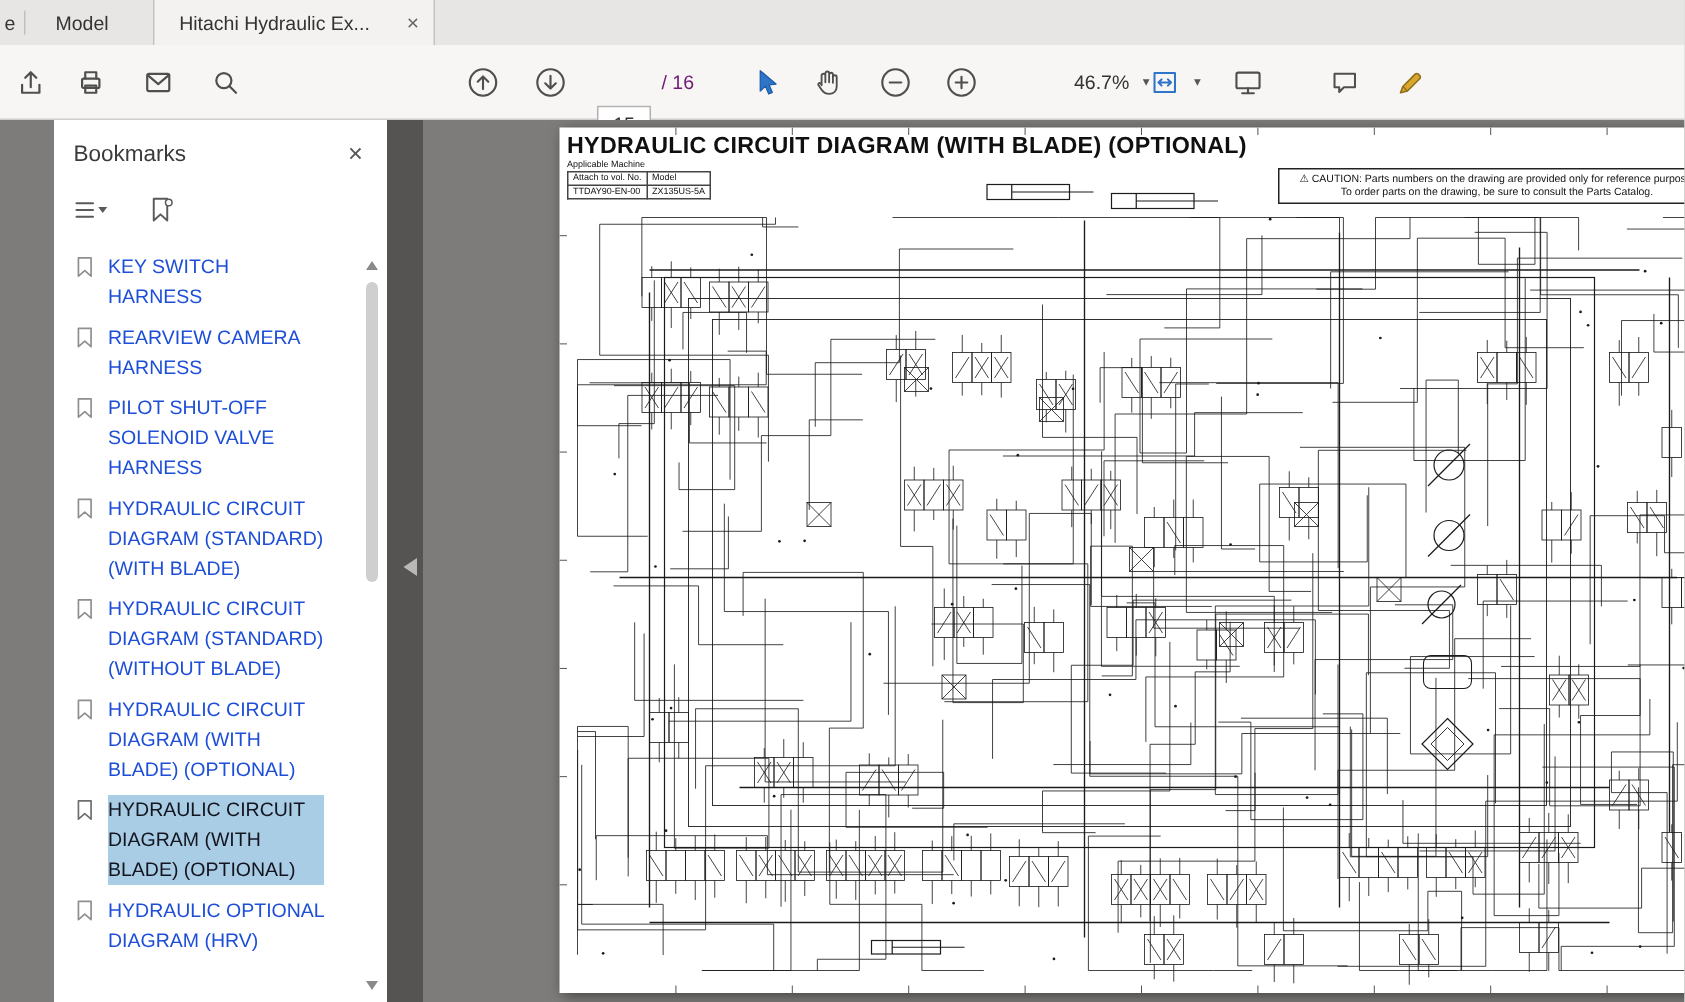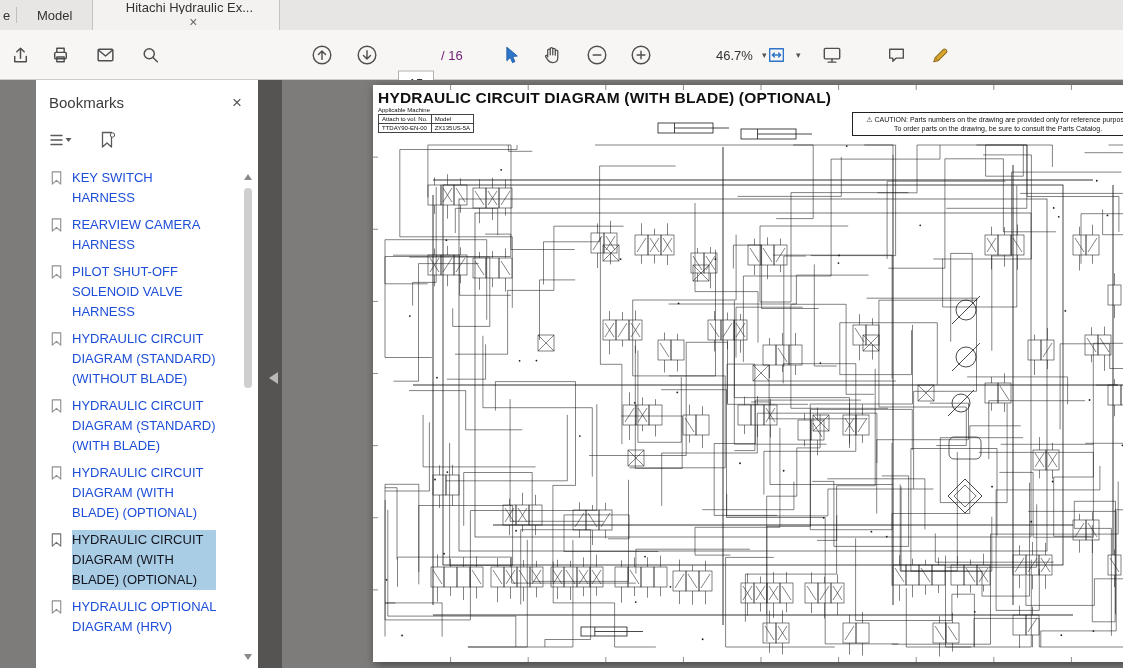--- a/index.html
+++ b/index.html
@@ -6,22 +6,22 @@
   html,body { margin:0; padding:0; width:1123px; height:668px; overflow:hidden;
     font-family:"Liberation Sans", sans-serif; }
   .app { width:1123px; height:668px; display:flex; flex-direction:column; background:#7e7c7a; }
 
   
   .tabbar { height:30px; background:#e8e6e4; display:flex; align-items:stretch;
     font-size:13px; color:#333; flex:none; }
   .home-partial { width:16px; display:flex; align-items:center; padding-left:3px; }
   .tab-sep { width:1px; background:#c2c0be; margin:7px 0; }
   .tools-tab { padding:0 20px; display:flex; align-items:center; cursor:pointer; }
-  .doc-tab { width:188px; background:#f4f2f0; border-left:1px solid #c6c4c2;
-    border-right:1px solid #c6c4c2; display:flex; align-items:center; padding:0 10px 0 16px; cursor:pointer;flex-direction:column; }
+  .doc-tab { margin-left:10px; width:188px; background:#f4f2f0; border-left:1px solid #c6c4c2;
+    border-right:1px solid #c6c4c2; display:flex; align-items:center; padding:0 10px 0 16px; cursor:pointer; }
   .doc-tab-title { flex:1; white-space:nowrap; overflow:hidden; }
   .doc-tab-close { color:#666; font-size:14px; margin-left:8px; cursor:pointer; }
 
   
   .toolbar { position:relative; height:50px; background:#f7f6f5; border-bottom:1px solid #cfcdcb; flex:none; }
   .tb { position:absolute; top:50%; transform:translateY(-50%); display:flex; align-items:center;
     color:#4a4a4a; cursor:pointer; }
   .tb svg { display:block; }
   .page-input { width:36px; height:25px; border:1px solid #b3b1af; background:#fff; text-align:center;
     font-size:13px; color:#333; font-family:"Liberation Sans",sans-serif; padding:0;margin-top:28px; }
@@ -214,27 +214,27 @@
         <div class="bm-item">
           <span class="bm-icon"><svg width="15" height="16" viewBox="0 0 16 16" fill="none">
                 <path d="M3.5 1.5 H12.5 V14.5 L8 10.6 L3.5 14.5 Z" stroke="#8f8f8f" stroke-width="1.2" stroke-linejoin="round"></path>
               </svg></span>
           <span class="bm-label">PILOT SHUT-OFF SOLENOID VALVE HARNESS</span>
         </div>
         <div class="bm-item">
           <span class="bm-icon"><svg width="15" height="16" viewBox="0 0 16 16" fill="none">
                 <path d="M3.5 1.5 H12.5 V14.5 L8 10.6 L3.5 14.5 Z" stroke="#8f8f8f" stroke-width="1.2" stroke-linejoin="round"></path>
               </svg></span>
-          <span class="bm-label">HYDRAULIC CIRCUIT DIAGRAM (STANDARD) (WITHOUT BLADE)</span>
+          <span class="bm-label">HYDRAULIC CIRCUIT DIAGRAM (STANDARD) (WITH BLADE)</span>
         </div>
         <div class="bm-item">
           <span class="bm-icon"><svg width="15" height="16" viewBox="0 0 16 16" fill="none">
                 <path d="M3.5 1.5 H12.5 V14.5 L8 10.6 L3.5 14.5 Z" stroke="#8f8f8f" stroke-width="1.2" stroke-linejoin="round"></path>
               </svg></span>
-          <span class="bm-label">HYDRAULIC CIRCUIT DIAGRAM (STANDARD) (WITH BLADE)</span>
+          <span class="bm-label">HYDRAULIC CIRCUIT DIAGRAM (STANDARD) (WITHOUT BLADE)</span>
         </div>
         <div class="bm-item">
           <span class="bm-icon"><svg width="15" height="16" viewBox="0 0 16 16" fill="none">
                 <path d="M3.5 1.5 H12.5 V14.5 L8 10.6 L3.5 14.5 Z" stroke="#8f8f8f" stroke-width="1.2" stroke-linejoin="round"></path>
               </svg></span>
           <span class="bm-label">HYDRAULIC CIRCUIT DIAGRAM (WITH BLADE) (OPTIONAL)</span>
         </div>
         <div class="bm-item sel">
           <span class="bm-icon"><svg width="15" height="16" viewBox="0 0 16 16" fill="none">
                 <path d="M3.5 1.5 H12.5 V14.5 L8 10.6 L3.5 14.5 Z" stroke="#6f6f6f" stroke-width="1.2" stroke-linejoin="round"></path>

